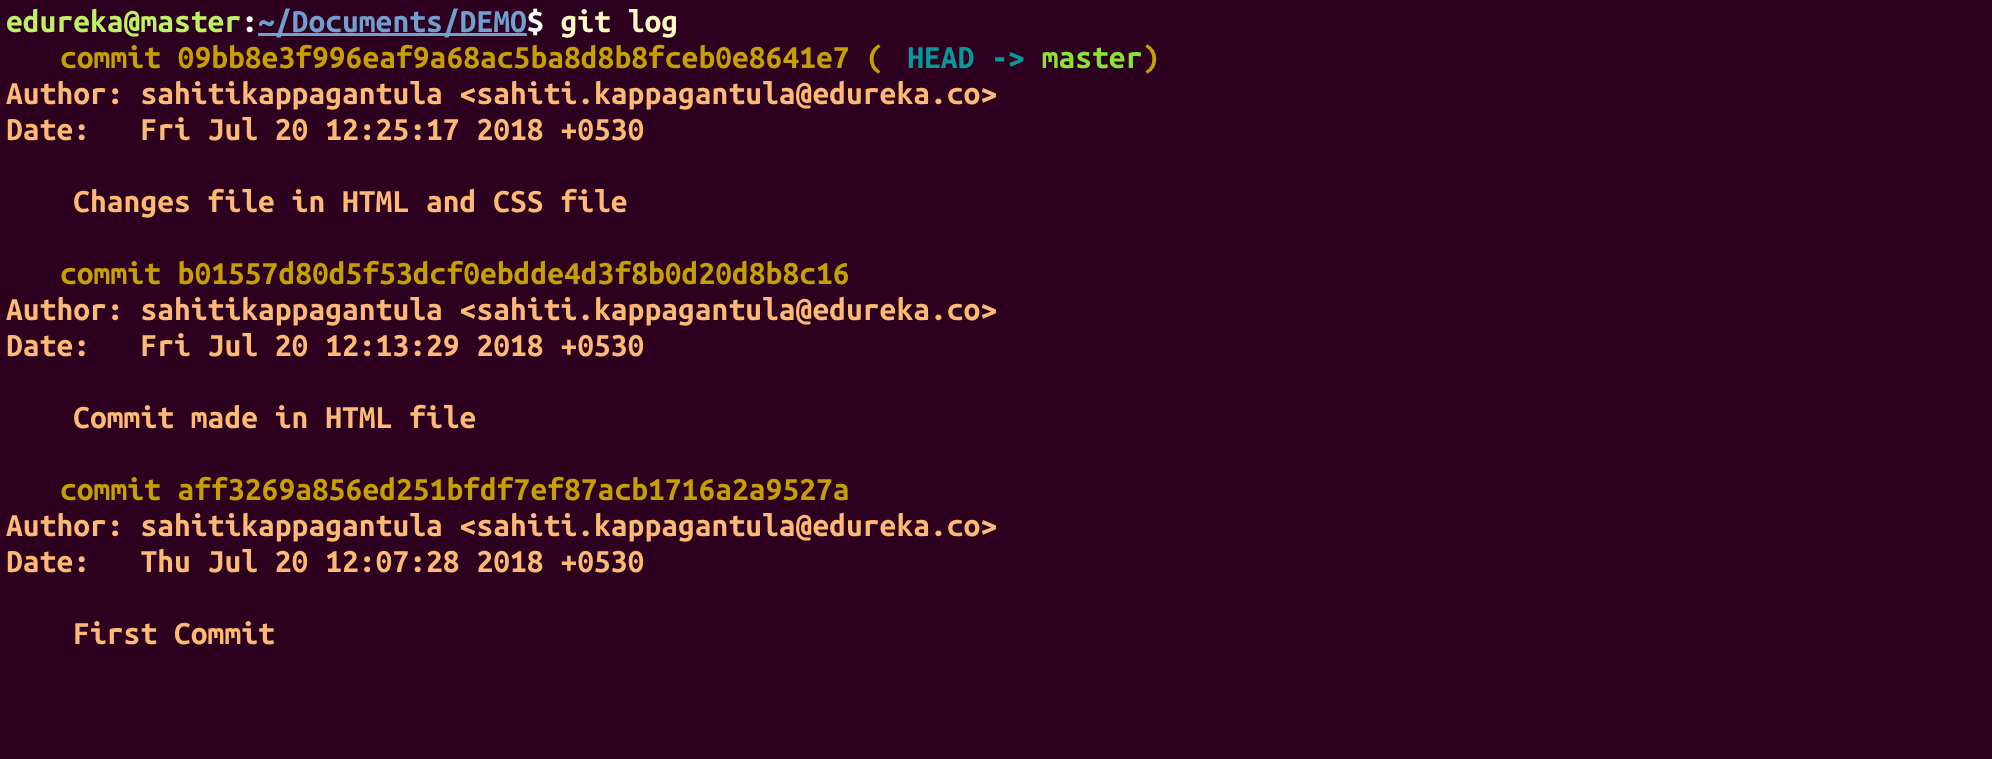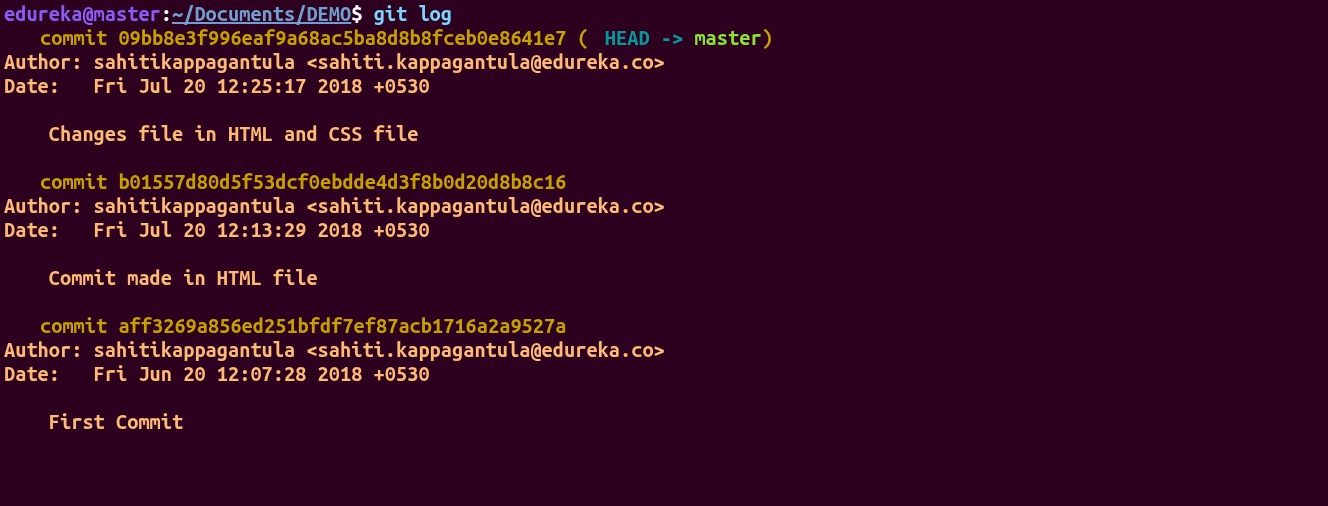--- a/index.html
+++ b/index.html
@@ -13,25 +13,25 @@
   pre.terminal {
     margin: 0;
     padding: 2px 4px;
     font-family: "Ubuntu Mono", "DejaVu Sans Mono", "Courier New", monospace;
     font-size: 20px;
     line-height: 24px;
     font-weight: bold;
     color: #ffffff;
     white-space: pre;
   }
-  .user   { color: #8b5cf6; }
+  .user   { color: #bef264; }
   .path   { color: #729fcf; text-decoration: underline; }
   .sep    { color: #ffffff; }
   .dollar { color: #ffffff; }
-  .cmd    { color: #7dd3fc; }
+  .cmd    { color: #fef9c3; }
   .commit { color: #c4a000; margin-left: 36px; }
   .headkw { color: #06989a; padding-left: 16px; }
   .branch { color: #8ae234; }
   .paren  { color: #c4a000; }
   .plain  { color: #fdba74; }
 </style>
 </head>
 <body>
 
 <pre class="terminal"><span class="user">edureka@master</span><span class="sep">:</span><span class="path">~/Documents/DEMO</span><span class="dollar">$</span> <span class="cmd">git log</span>
@@ -42,15 +42,15 @@
 <span class="plain">    Changes file in HTML and CSS file</span>
 
 <span class="commit"><span>commit </span><span>b01557d80d5f53dcf0ebdde4d3f8b0d20d8b8c16</span></span>
 <span class="plain">Author: sahitikappagantula &lt;sahiti.kappagantula@edureka.co&gt;</span>
 <span class="plain">Date:   Fri Jul 20 12:13:29 2018 +0530</span>
 
 <span class="plain">    Commit made in HTML file</span>
 
 <span class="commit"><span>commit </span><span>aff3269a856ed251bfdf7ef87acb1716a2a9527a</span></span>
 <span class="plain">Author: sahitikappagantula &lt;sahiti.kappagantula@edureka.co&gt;</span>
-<span class="plain">Date:   Fri Jun 20 12:07:28 2018 +0530</span>
+<span class="plain">Date:   Thu Jul 20 12:07:28 2018 +0530</span>
 
 <span class="plain">    First Commit</span></pre>
 
 </body></html>

